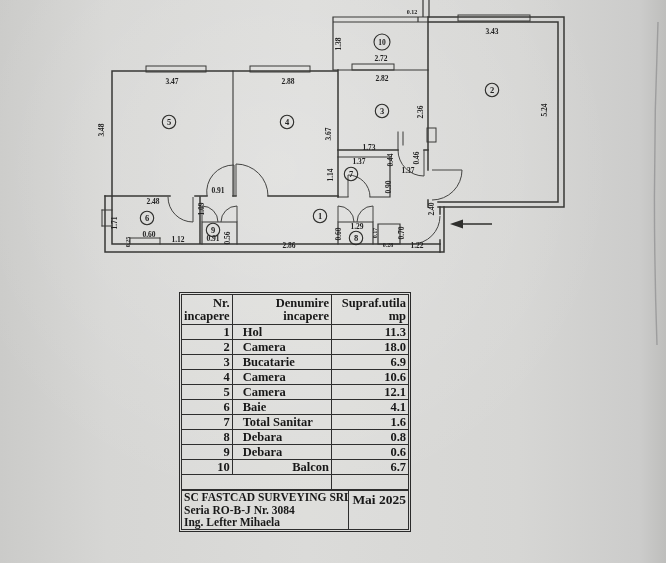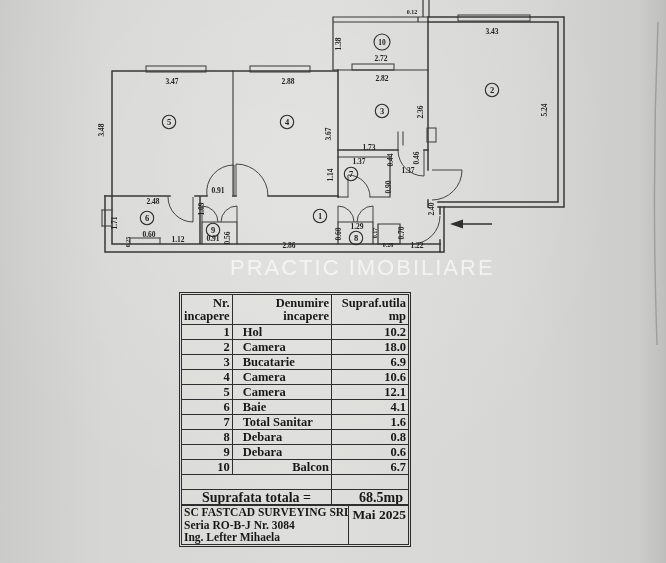--- a/index.html
+++ b/index.html
@@ -181,21 +181,20 @@
           <circle cx="213" cy="230" r="6.7" fill="none" stroke="#2d2d2b" stroke-width="1.1"></circle>
           <text x="213" y="232.8" class="dim" font-size="8.5" text-anchor="middle">9</text>
         </g>
         <g>
           <circle cx="382" cy="42" r="8" fill="none" stroke="#2d2d2b" stroke-width="1.1"></circle>
           <text x="382" y="44.8" class="dim" font-size="7.5" text-anchor="middle">10</text>
         </g>
       </g>
   </svg>
 
-  <div id="watermark">PRACTIC IMOBILIARE</div>
 
   <div class="table-wrap">
     <table class="t1">
       <colgroup>
           <col class="c1">
           <col class="c2">
           <col class="c3">
         </colgroup>
       <thead>
         <tr>
@@ -210,21 +209,21 @@
           <th>
             <div>Supraf.utila</div>
               <div>mp</div>
           </th>
         </tr>
       </thead>
       <tbody id="rows-body">
           <tr>
             <td>1</td>
             <td class="name">Hol</td>
-            <td>10.2</td>
+            <td>11.3</td>
           </tr>
           <tr>
             <td>2</td>
             <td class="name">Camera</td>
             <td>18.0</td>
           </tr>
           <tr>
             <td>3</td>
             <td class="name">Bucatarie</td>
             <td>6.9</td>
@@ -262,24 +261,20 @@
         </tbody>
       <tbody>
         <tr>
           <td>10</td>
           <td>Balcon</td>
           <td>6.7</td>
         </tr>
         <tr class="rempty">
           <td colspan="2"></td>
             <td></td>
-        </tr>
-        <tr class="totala">
-          <td colspan="2" class="lbl">Suprafata totala =</td>
-          <td class="mpv">68.5mp</td>
         </tr>
       </tbody>
     </table>
     <table class="t2">
       <colgroup>
           <col class="a">
           <col class="b">
         </colgroup>
       <tbody>
         <tr>

